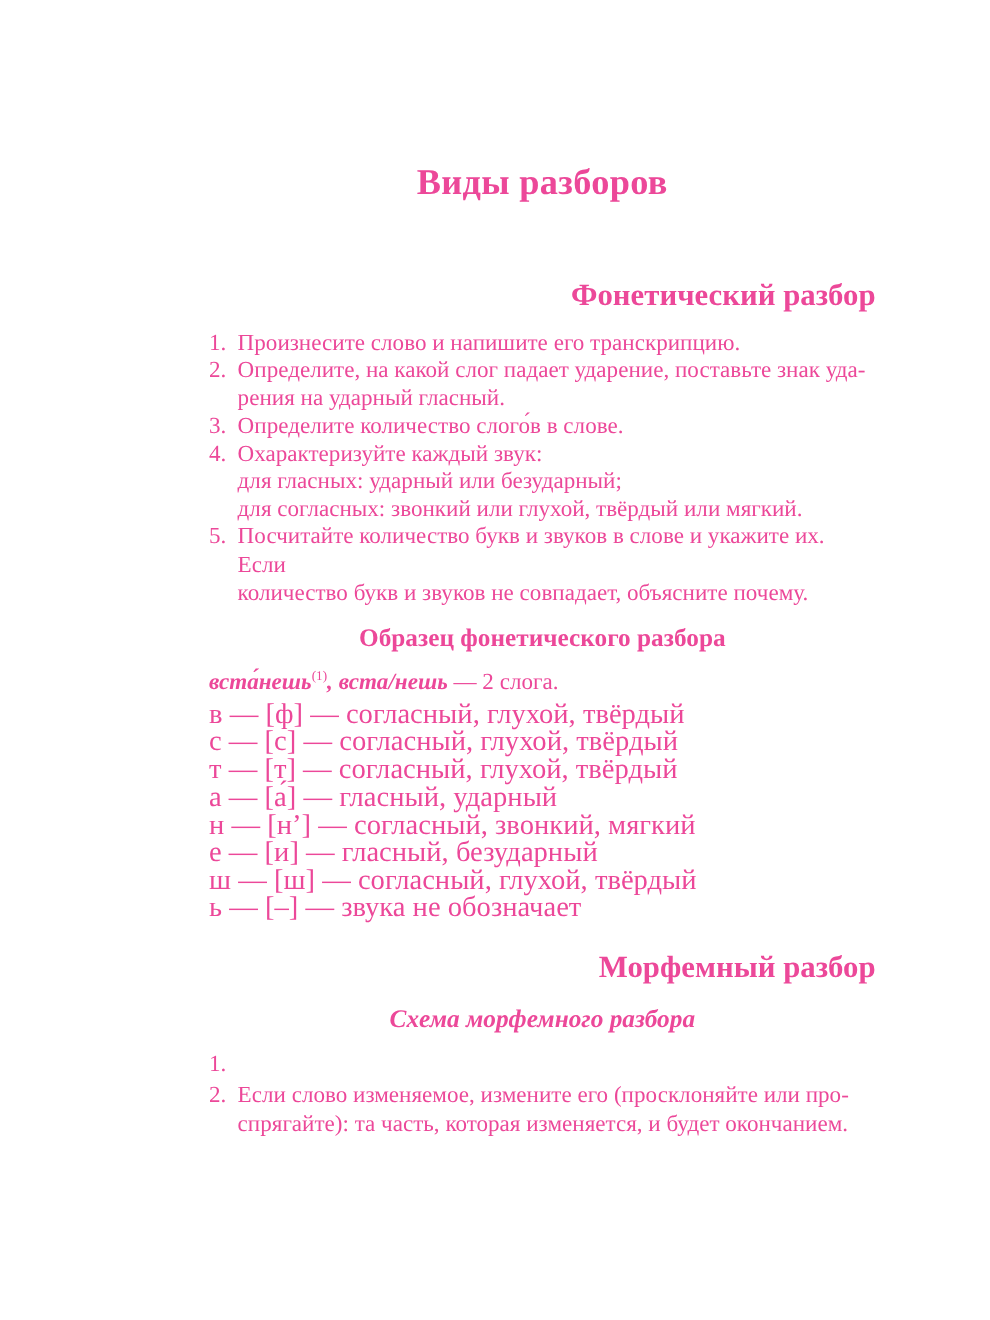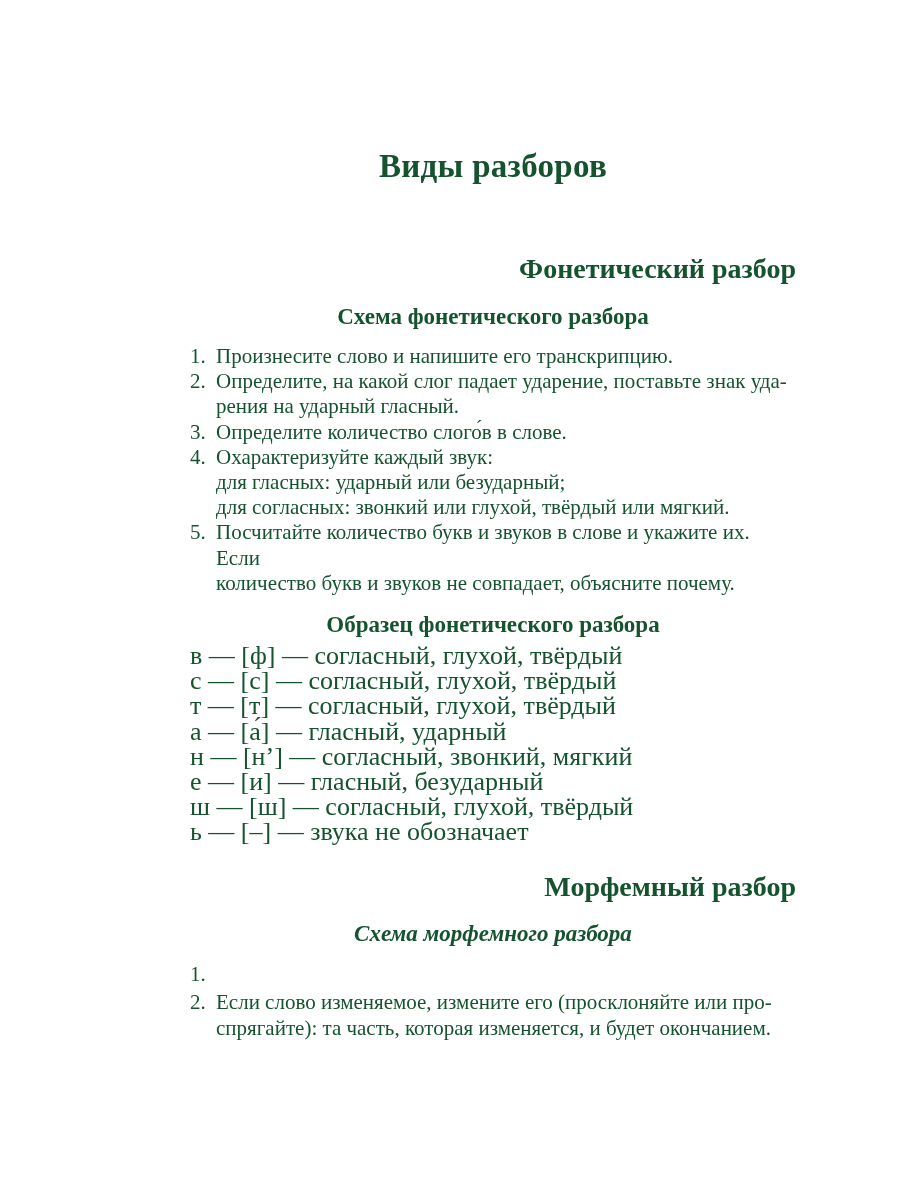--- a/index.html
+++ b/index.html
@@ -6,21 +6,21 @@
     margin: 0;
     padding: 0;
     background: #ffffff;
   }
   .page {
     position: relative;
     width: 900px;
     height: 1200px;
     background: #ffffff;
     font-family: "Liberation Serif", "DejaVu Serif", serif;
-    color: #14532d;
+    color: #ec4899;
     overflow: hidden;
   }
   .content {
     position: absolute;
     left: 190px;
     top: 0;
     width: 606px;
   }
   .page-title {
     margin: 146px 0 0 0;
@@ -92,21 +92,20 @@
 <body>
 
 <div class="page">
   <div class="content">
 
     <h1 class="page-title">Виды разборов</h1>
 
     <section>
       <h2 class="section-title phonetic">Фонетический разбор</h2>
 
-      <h3 class="sub-heading scheme1">Схема фонетического разбора</h3>
 
       <div class="num-list">
         <div class="list-item">
             <span class="item-number">1.</span>
             <span class="item-text">Произнесите слово и напишите его транскрипцию.</span>
           </div>
         <div class="list-item">
             <span class="item-number">2.</span>
             <span class="item-text">Определите, на какой слог падает ударение, поставьте знак уда-
 рения на ударный гласный.</span>
@@ -123,20 +122,21 @@
           </div>
         <div class="list-item">
             <span class="item-number">5.</span>
             <span class="item-text">Посчитайте количество букв и звуков в слове и укажите их. Если
 количество букв и звуков не совпадает, объясните почему.</span>
           </div>
       </div>
 
       <h3 class="sub-heading sample">Образец фонетического разбора</h3>
 
+      <p class="headword-line"><span class="bold-italic">вста́нешь</span><sup class="headword-sup">(1)</sup><span class="bold-italic">, </span><span class="bold-italic">вста/нешь</span><span> — 2 слога.</span></p>
 
       <div class="analysis-block">
         <div class="analysis-line">в — [ф] — согласный, глухой, твёрдый</div>
         <div class="analysis-line">с — [с] — согласный, глухой, твёрдый</div>
         <div class="analysis-line">т — [т] — согласный, глухой, твёрдый</div>
         <div class="analysis-line">а — [а́] — гласный, ударный</div>
         <div class="analysis-line">н — [н’] — согласный, звонкий, мягкий</div>
         <div class="analysis-line">е — [и] — гласный, безударный</div>
         <div class="analysis-line">ш — [ш] — согласный, глухой, твёрдый</div>
         <div class="analysis-line">ь — [–] — звука не обозначает</div>

